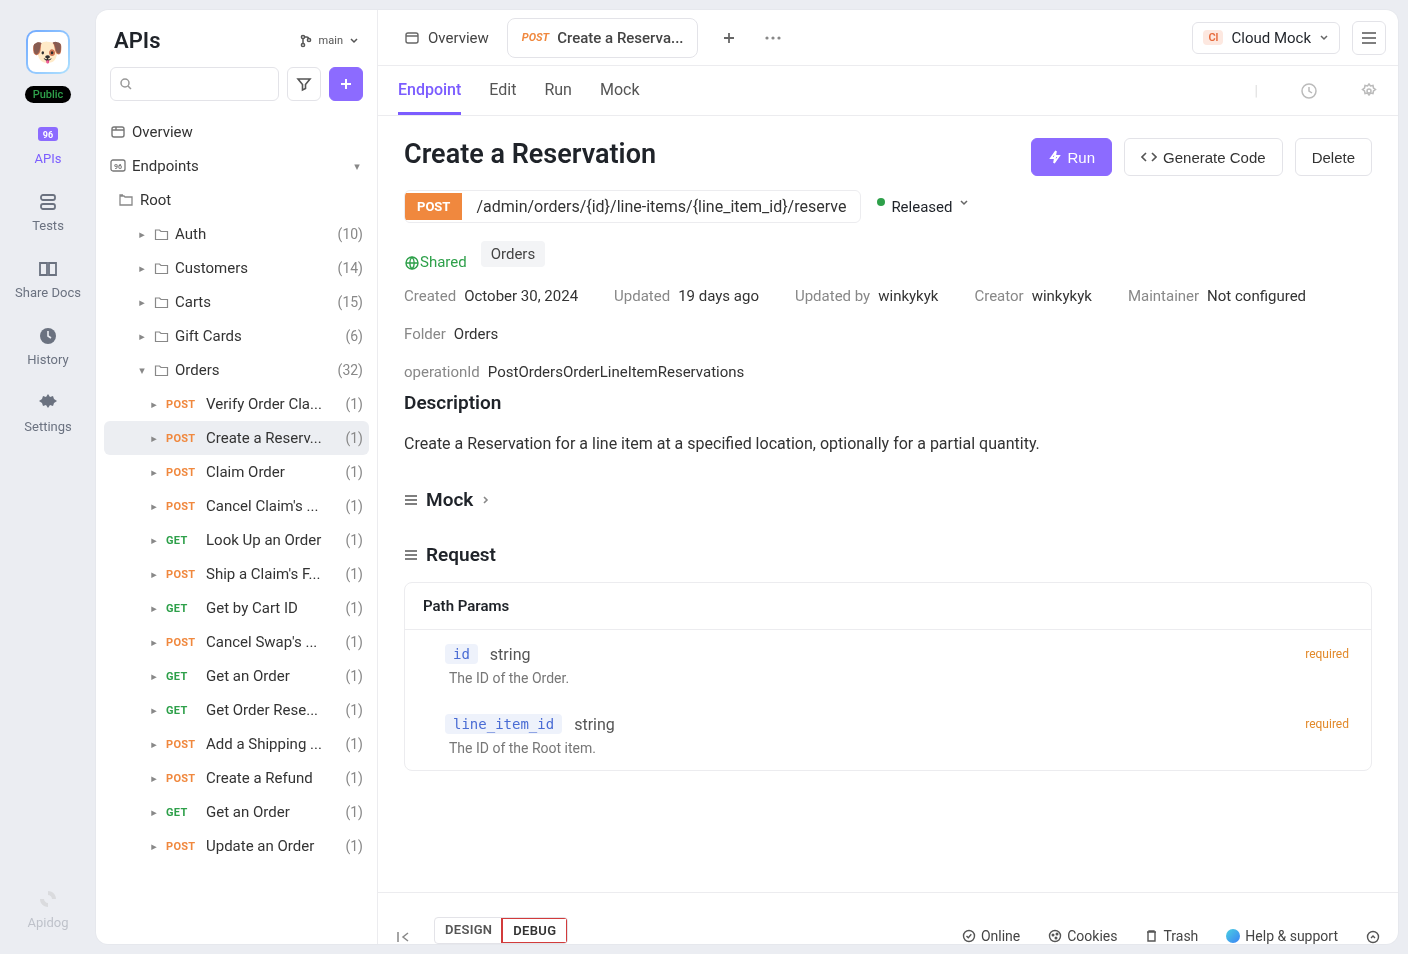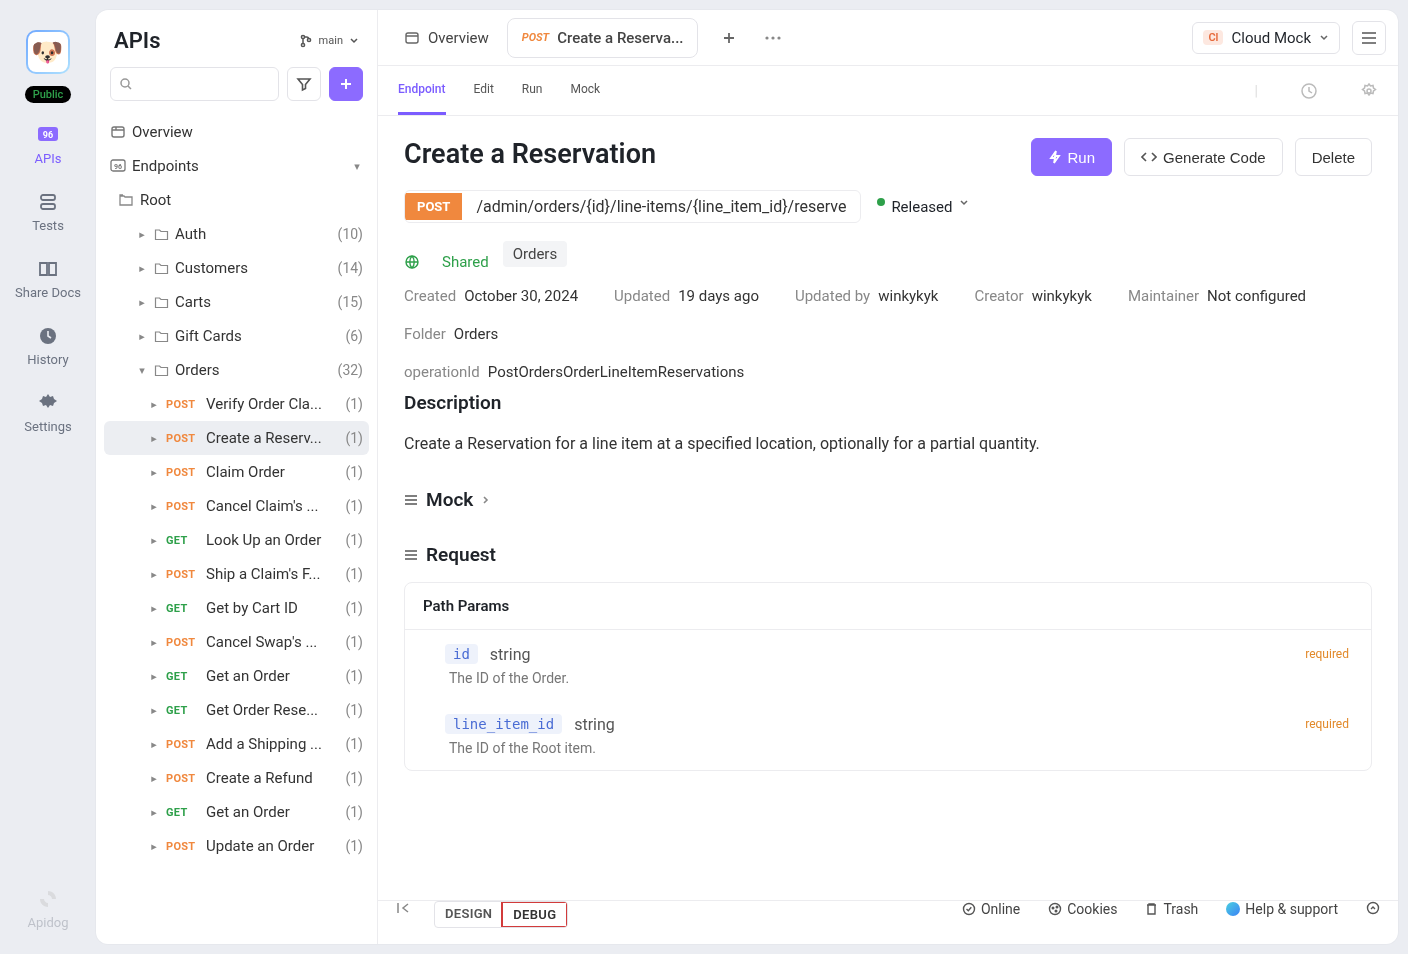--- a/index.html
+++ b/index.html
@@ -51,40 +51,40 @@
   .tab.active { border:1px solid #e3e3e8; background:#fff; }
   .tab .method-mini { font-size:11px; font-weight:700; color:#f0883e; font-style:italic; }
   .tab-plus { width:34px; height:34px; display:flex; align-items:center; justify-content:center; color:#666; cursor:pointer; margin-left:10px; }
   .tab-more { width:34px; height:34px; display:flex; align-items:center; justify-content:center; color:#666; cursor:pointer; margin-left:6px; }
   .tab-spacer { flex:1; }
   .env-select { display:flex; align-items:center; gap:8px; border:1px solid #e3e3e8; border-radius:6px; padding:6px 10px; cursor:pointer; font-size:15px; }
   .env-chip { background:#fde8e0; color:#e66a3c; font-size:11px; font-weight:600; padding:1px 5px; border-radius:4px; }
   .hamburger { width:34px; height:34px; border:1px solid #e3e3e8; border-radius:6px; display:flex; align-items:center; justify-content:center; margin-left:8px; cursor:pointer; }
   
   .subtabs { height:50px; border-bottom:1px solid #ececef; display:flex; align-items:center; padding:0 20px; gap:28px; }
-  .subtab { font-size:12px; color:#555; cursor:pointer; height:100%; display:flex; align-items:center; border-bottom:3px solid transparent; }
+  .subtab { font-size:16px; color:#555; cursor:pointer; height:100%; display:flex; align-items:center; border-bottom:3px solid transparent; }
   .subtab.active { color:#7b5cff; border-bottom-color:#7b5cff; font-weight:500; }
   .subtab-spacer { flex:1; }
   .subtab-icon { color:#aaa; cursor:pointer; }
   
   .content { flex:1; overflow-y:auto; padding: 22px 26px; }
   .content-head { display:flex; align-items:flex-start; gap:12px; }
   .page-title { font-size:27px; font-weight:600; flex:1; }
   .btn { height:38px; padding:0 16px; border-radius:6px; border:1px solid #e3e3e8; background:#fff; cursor:pointer; font-size:15px; display:flex; align-items:center; gap:6px; color:#333; }
   .btn.primary { background:#8c6bff; border-color:#8c6bff; color:#fff; }
   
   .path-row { display:flex; align-items:center; gap:16px; margin-top:14px; }
   .path-box { display:flex; align-items:center; border:1px solid #ececef; border-radius:6px; overflow:hidden; }
   .method-chip { background:#f0883e; color:#fff; font-weight:700; font-size:13px; padding:6px 12px; }
   .path-text { padding:6px 14px; font-size:16px; color:#333; }
   .status-pill { display:flex; align-items:flex-start; gap:6px; font-size:15px; cursor:pointer; }
   .dot-green { width:8px; height:8px; border-radius:50%; background:#2ea04a; }
   
   .tags-row { display:flex; align-items:center; gap:14px; margin-top:14px; font-size:15px; }
-  .shared { display:flex; align-items:center; gap:22px; color:#2ea04a;margin-top:16px; }
+  .shared { display:flex; align-items:flex-end; gap:0; color:#2ea04a;margin-top:16px; }
   .tag-chip { background:#f3f4f6; padding:4px 10px; border-radius:4px; color:#444; }
   
   .meta-grid { display:flex; flex-wrap:wrap; gap:20px 36px; margin-top:16px; font-size:15px; }
   .meta-item { display:flex; gap:8px; }
   .meta-label { color:#888; }
   .meta-value { color:#333; }
   
   .section-title { font-size:19px; font-weight:600; margin-top:10px; }
   
   .desc-text { font-size:16px; color:#333; margin-top:18px; line-height:1.5; }
@@ -95,21 +95,21 @@
   .params-box { border:1px solid #ececef; border-radius:8px; margin-top:16px; }
   .params-header { padding:14px 18px; font-weight:600; font-size:15px; border-bottom:1px solid #ececef; }
   .param-row { padding:14px 22px 14px 40px; }
   .param-top { display:flex; align-items:center; gap:12px; }
   .param-name { background:#eef2fb; color:#4a6cd4; padding:2px 8px; border-radius:4px; font-size:14px; font-family:ui-monospace,monospace; }
   .param-type { color:#555; font-size:16px; }
   .param-req { margin-left:auto; color:#e28a2b; font-size:12px; }
   .param-desc { color:#777; font-size:14px; margin-top:6px; padding-left:4px; }
   
   
-  .footer { height:44px; border-top:1px solid #ececef; display:flex; align-items:flex-start; padding:0 18px; gap:10px; font-size:14px; }
+  .footer { height:52px; border-top:1px solid #ececef; display:flex; align-items:flex-end; padding:0 18px; gap:10px; font-size:14px; }
   .collapse-side { color:#888; cursor:pointer; margin-right:12px; }
   .mode-group { display:flex; border:1px solid #e3e3e8; border-radius:4px; overflow:hidden; }
   .mode-btn { padding:4px 10px; font-size:13px; font-weight:600; cursor:pointer; color:#555; letter-spacing:0.3px; }
   .mode-btn.debug { border:2px solid #d23b3b; color:#333; margin:-1px; }
   .footer-spacer { flex:1; }
   .footer-item { display:flex; align-items:center; gap:5px; cursor:pointer; color:#444; margin-left:18px; }
   .help-dot { width:14px; height:14px; border-radius:50%; background:linear-gradient(135deg,#4ad0e0,#3b82f6); }
   
   svg { display:block; }
 </style>

